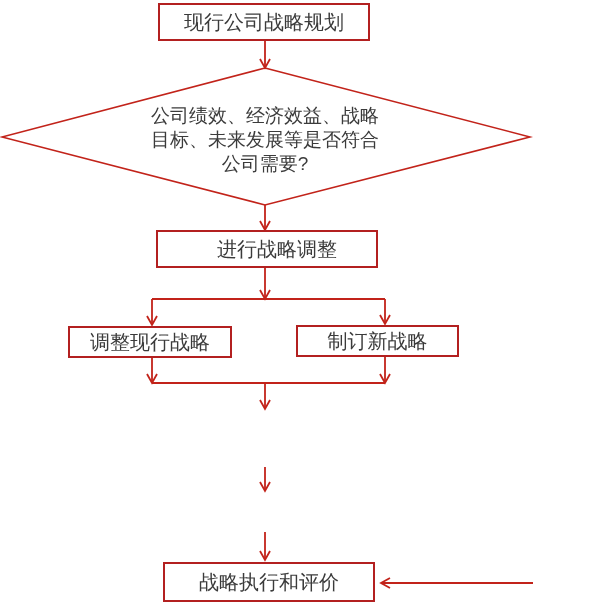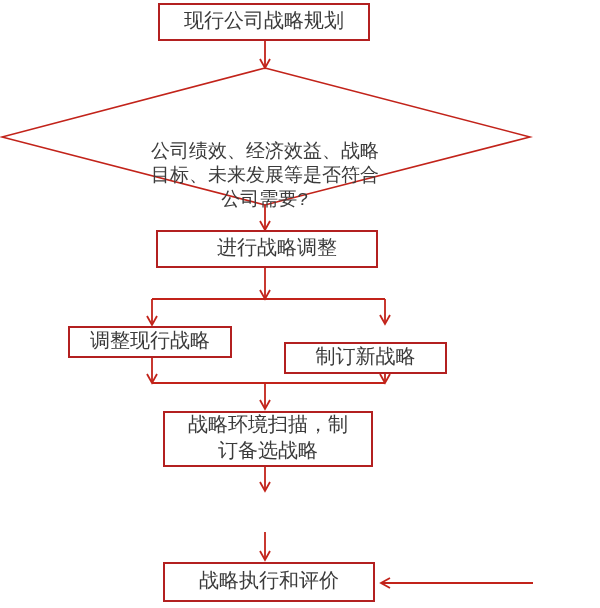--- a/index.html
+++ b/index.html
@@ -8,21 +8,21 @@
     --color-connector: #c2231a;
     --color-text: #3b3b3b;
   }
   * { margin: 0; padding: 0; box-sizing: border-box; }
   html, body { background: var(--color-background); }
   .canvas {
     position: relative;
     width: 533px;
     height: 608px;
     background: var(--color-background);
-    font-family: Liberation Mono, monospace;
+    font-family: Liberation Sans, sans-serif;
     color: var(--color-text);
     overflow: hidden;
   }
   .wires { position: absolute; left: 0; top: 0; }
   .wires path, .wires polyline {
     fill: none;
     stroke: var(--color-connector);
     stroke-width: 1.8;
     stroke-linecap: butt;
     stroke-linejoin: miter;
@@ -53,21 +53,20 @@
   }
   .decision-text {
     position: absolute;
     left: 140px;
     top: 104px;
     width: 250px;
     font-size: 19px;
     line-height: 24px;
     text-align: center;
     white-space: pre-line;
-    margin-top: 36px;
   }
 </style>
 </head>
 <body>
 
 <div class="canvas">
 
   <svg class="wires" width="600" height="608" viewBox="0 0 600 608">
 
     <polygon class="diamond" points="265,68 530,137 265,205 2,137"></polygon>
@@ -137,21 +136,19 @@
   <div class="decision-text">公司绩效、经济效益、战略
 目标、未来发展等是否符合
 公司需要?</div>
 
   <div class="floating-label" style="left:541px; top:126px; width:22px;">是</div>
 
   <div class="node" style="left:156px; top:230px; width:222px; height:38px;padding-left:20px;">进行战略调整</div>
 
   <div class="node" style="left:68px;  top:326px; width:164px; height:32px;">调整现行战略</div>
 
-  <div class="node" style="left:284px; top:325px; width:163px; height:32px;margin-top:17px;">制订新战略</div>
+  <div class="node" style="left:296px; top:325px; width:163px; height:32px;">制订新战略</div>
 
-  <div class="node" style="left:163px; top:411px; width:210px; height:56px;">战略环境扫描，制
-订备选战略</div>
 
 
   <div class="node" style="left:163px; top:562px; width:212px; height:40px;">战略执行和评价</div>
 
 </div>
 
 </body></html>

